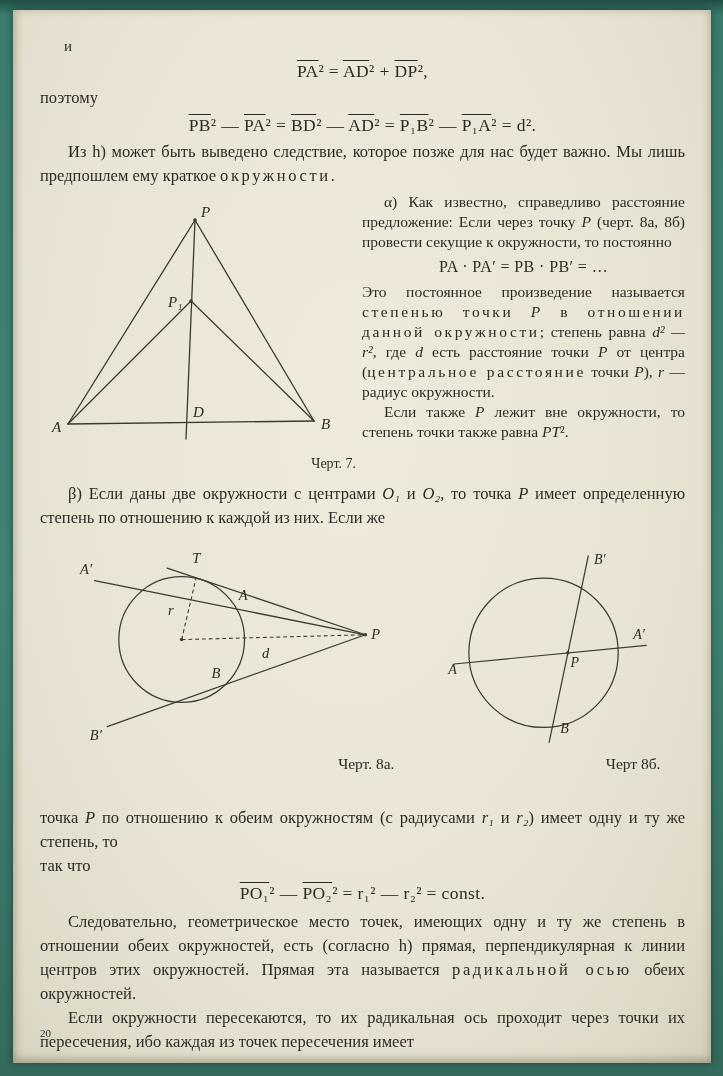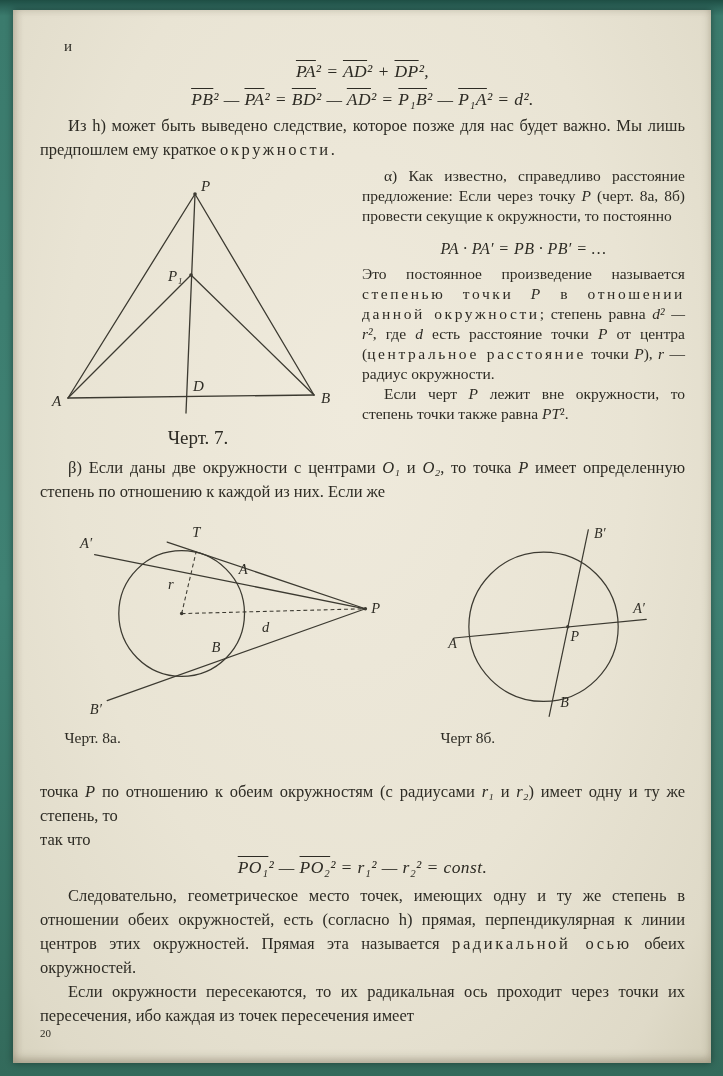--- a/index.html
+++ b/index.html
@@ -12,35 +12,35 @@
     position:absolute;left:13px;top:10px;right:12px;bottom:13px;
     background:radial-gradient(ellipse at 48% 38%,#efeadc 0%,#e9e4d4 55%,#dfdac8 88%,#d4cfba 100%);
     box-shadow:inset 0 -4px 10px rgba(60,50,25,.28), inset 3px 0 8px rgba(60,50,25,.12), 0 0 7px rgba(0,0,0,.4);
     color:#2d2b24;overflow:hidden;
   }
   .content{padding:26px 26px 0 27px;font-size:16.5px;line-height:24px}
   .stray{margin:0 0 2px 24px;font-size:15px;line-height:20px}
   .para{text-align:justify}
   .indent{text-indent:28px}
   .lead{line-height:24px}
-  .formula{text-align:center;font-style:italic;font-size:17.5px;line-height:26px;margin:2px 0 2px;letter-spacing:.4px}
+  .formula{text-align:center;font-size:17.5px;line-height:26px;margin:2px 0 2px;letter-spacing:.4px}
   .ov{text-decoration:overline;text-decoration-thickness:1px}
   .sp{letter-spacing:2.6px}
   .it{font-style:italic}
   .two-col{display:flex;margin-top:4px}
   .fig-col{flex:0 0 316px;text-align:center;padding-top:6px}
   .text-col{flex:1;font-size:15.5px;line-height:20px;text-align:justify;padding-left:6px}
   .text-col .indent2{text-indent:22px}
-  .text-col .formula{font-size:16px;line-height:22px;margin:12px 0 4px}
-  .caption{font-size:19px;line-height:20px;margin-top:3px;text-align:center}
+  .text-col .formula{font-size:16px;line-height:22px;margin:4px 0 4px}
+  .caption{font-size:14px;line-height:20px;margin-top:3px;text-align:right}
   .fig-row{display:flex;justify-content:center;align-items:flex-start;margin-top:10px}
   .fig-row .f8a{margin-right:46px}
   .fig-row .f8b{margin-top:12px}
   .cap-row{display:flex;justify-content:center;margin-top:6px;font-size:15.5px;line-height:20px}
-  .cap-cell{text-align:left}
+  .cap-cell{text-align:right}
   .cap-c1{width:330px;margin-right:46px}
   .cap-c2{width:220px}
   .after-figs{margin-top:32px}
   .tight-top{margin-top:4px}
   .page-number{position:absolute;left:27px;bottom:24px;font-size:11px}
   svg{overflow:visible}
   .stroke{stroke:#3c3a31;stroke-width:1.3;fill:none;stroke-linecap:round}
   .dash{stroke:#3c3a31;stroke-width:1.1;fill:none;stroke-dasharray:4 3}
   .dot{fill:#3c3a31}
   .lbl{font-family:"Liberation Serif","DejaVu Serif",serif;font-style:italic;font-size:15px;fill:#2d2b24}
@@ -48,20 +48,21 @@
 </head>
 <body>
 
 <div class="page">
   <div class="content">
 
     <div class="stray">и</div>
 
     <div class="formula"><span class="ov">PA</span><span>² = </span><span class="ov">AD</span><span>² + </span><span class="ov">DP</span><span>²,</span></div>
 
+    <div class="lead">поэтому</div>
 
     <div class="formula"><span class="ov">PB</span><span>² — </span><span class="ov">PA</span><span>² = </span><span class="ov">BD</span><span>² — </span><span class="ov">AD</span><span>² = </span><span class="ov">P₁B</span><span>² — </span><span class="ov">P₁A</span><span>² = d².</span></div>
 
     <p class="para indent"><span>Из h) может быть выведено следствие, которое позже для нас будет важно. Мы лишь предпошлем ему краткое </span><span class="sp">окружности</span><span>.</span></p>
 
     <div class="two-col">
       <div class="fig-col">
         <svg width="300" height="246" viewBox="0 0 300 246">
           <line class="stroke" x1="20" y1="226" x2="266" y2="223"></line>
           <line class="stroke" x1="20" y1="226" x2="147" y2="22"></line>
@@ -77,21 +78,21 @@
           <text class="lbl" x="273" y="231">B</text>
           <text class="lbl" x="145" y="219">D</text>
         </svg>
         <div class="caption">Черт. 7.</div>
       </div>
 
       <div class="text-col">
         <p class="para indent2"><span>α) Как известно, справедливо расстояние предложение: Если через точку </span><span class="it">P</span><span> (черт. 8а, 8б) провести секущие к окружности, то постоянно</span></p>
         <div class="formula"><span>PA · PA′ = PB · PB′ = …</span></div>
         <p class="para"><span>Это постоянное произведение называется </span><span class="sp">степенью точки </span><span class="sp it">P</span><span class="sp"> в отношении данной окружности</span><span>; степень равна </span><span class="it">d² — r²</span><span>, где </span><span class="it">d</span><span> есть расстояние точки </span><span class="it">P</span><span> от центра (</span><span class="sp">центральное расстояние</span><span> точки </span><span class="it">P</span><span>), </span><span class="it">r</span><span> — радиус окружности.</span></p>
-        <p class="para indent2"><span>Если черт </span><span class="it">P</span><span> лежит вне окружности, то степень точки также равна </span><span class="it">PT</span><span>².</span></p>
+        <p class="para indent2"><span>Если также </span><span class="it">P</span><span> лежит вне окружности, то степень точки также равна </span><span class="it">PT</span><span>².</span></p>
       </div>
     </div>
 
     <p class="para indent" style="margin-top:8px"><span>β) Если даны две окружности с центрами </span><span class="it">O₁</span><span> и </span><span class="it">O₂</span><span>, то точка </span><span class="it">P</span><span> имеет определенную степень по отношению к каждой из них. Если же</span></p>
 
     <div class="fig-row">
       <svg class="f8a" width="330" height="205" viewBox="0 0 330 212">
         <circle class="stroke" cx="115" cy="103" r="65"></circle>
         <line class="stroke" x1="25" y1="42" x2="305" y2="98"></line>
         <line class="stroke" x1="100" y1="29" x2="305" y2="98"></line>

